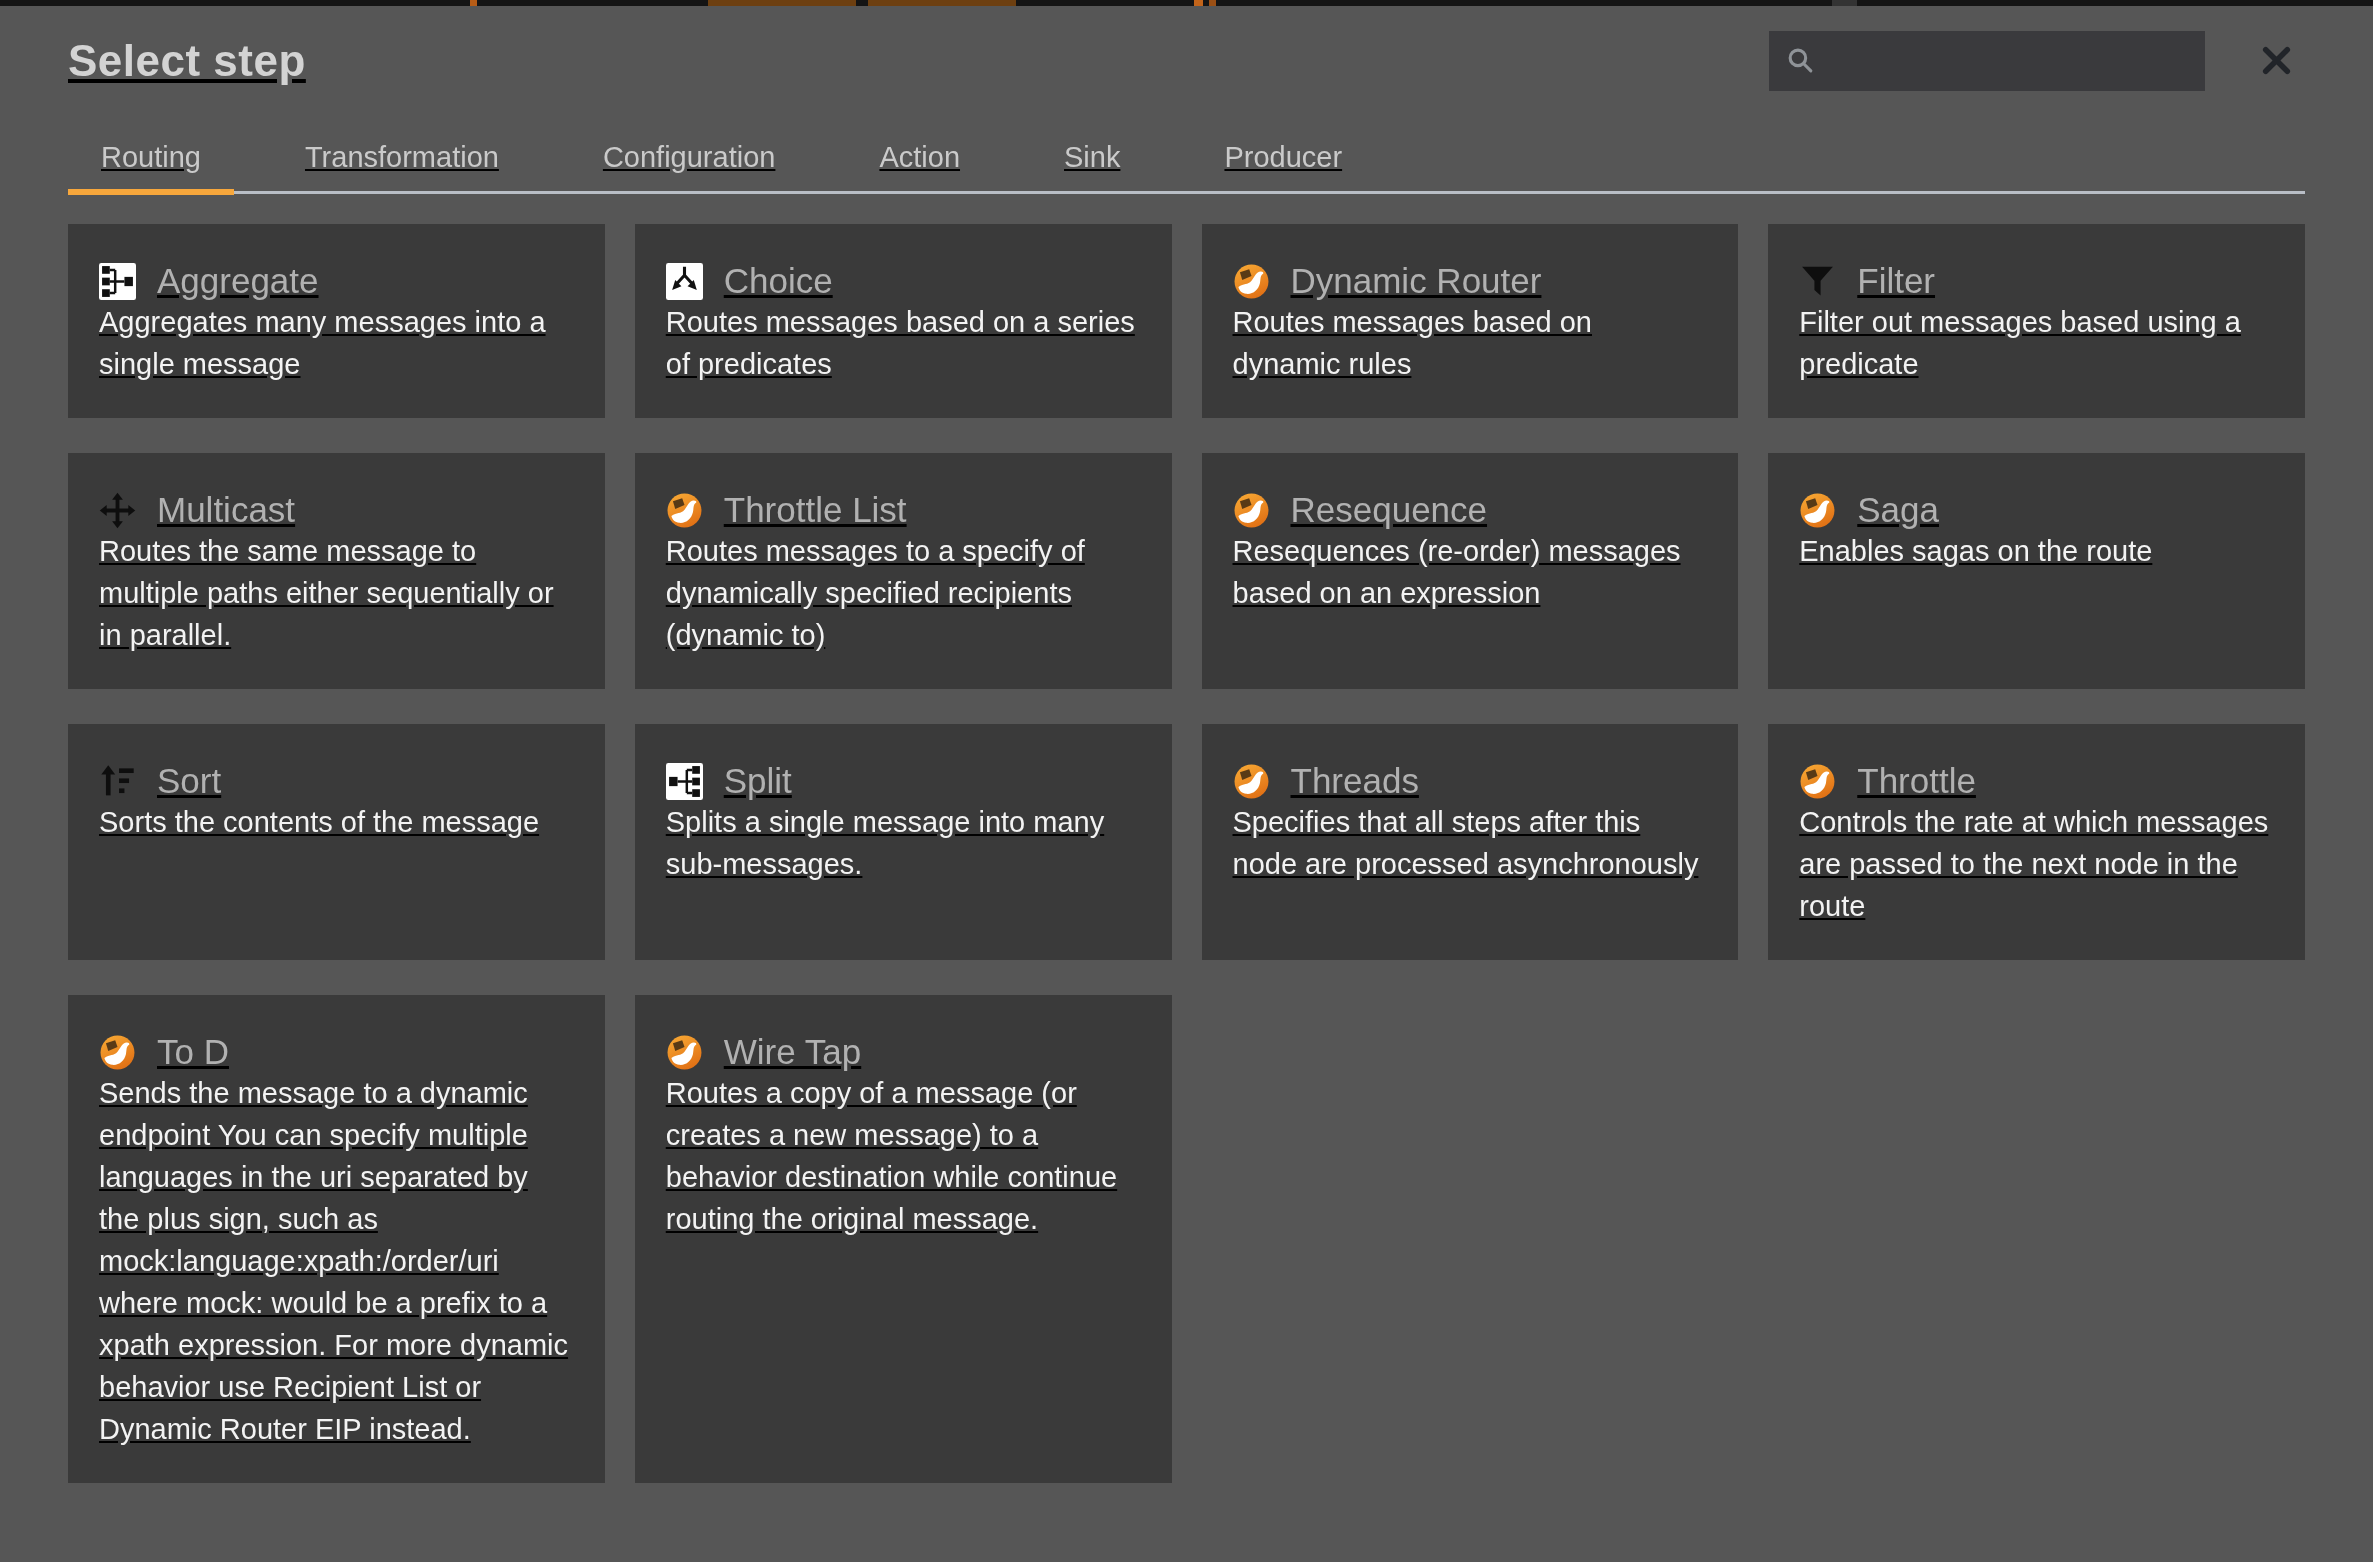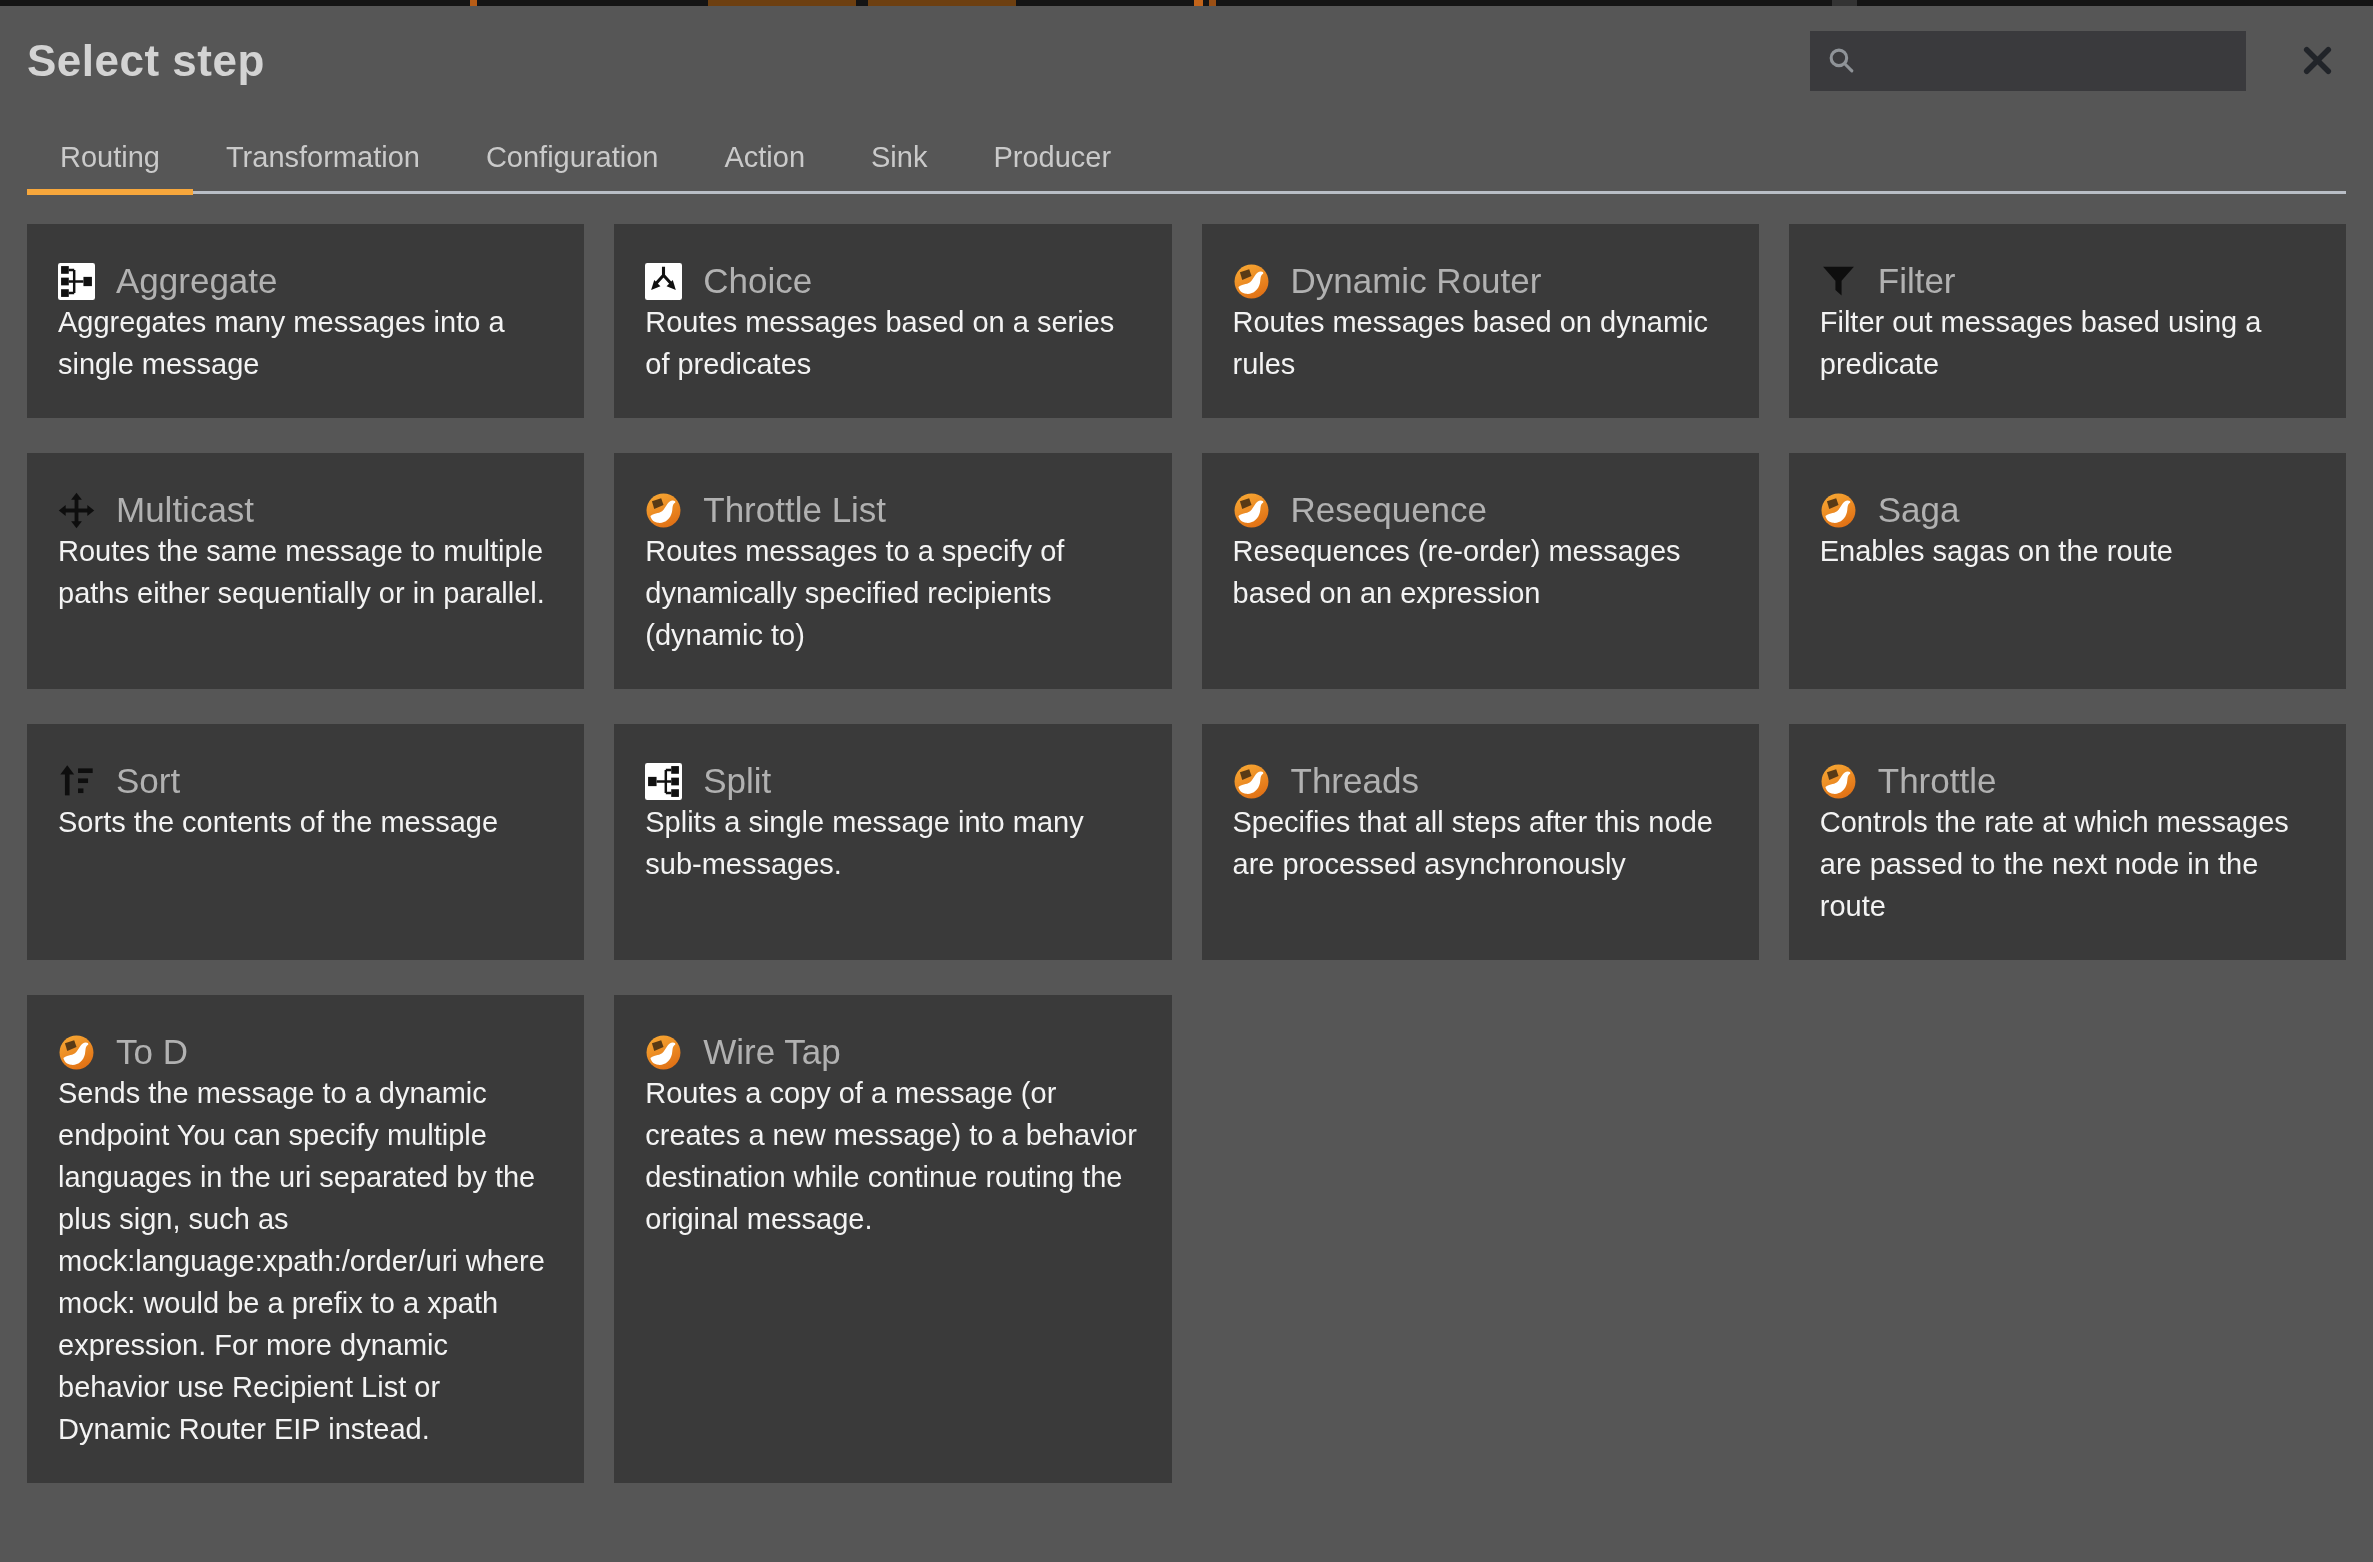--- a/index.html
+++ b/index.html
@@ -4,36 +4,36 @@
 <style>
   * { margin:0; padding:0; box-sizing:border-box; }
   html,body { width:2373px; height:1562px; overflow:hidden;
     font-family:"Liberation Sans","DejaVu Sans",sans-serif; background:#141414; }
 
   
   .backdrop-strip { position:absolute; top:0; left:0; width:2373px; height:5.8px; background:#141414; }
   .backdrop-strip .artifact { position:absolute; top:0; height:5.8px; }
 
   .modal { position:absolute; top:5.8px; left:0; width:2373px; height:1556px;
-    background:#565656; padding:0 27px; }
+    background:#565656; padding:0 68px;text-decoration:underline; }
 
   
   .header { display:flex; justify-content:space-between; align-items:center; padding-top:25px; }
   .dialog-title { font-size:44px; font-weight:600; color:#d3d3d3; letter-spacing:0.5px; }
   .header-controls { display:flex; align-items:center; }
   .search-box { width:436px; height:60px; background:#3a3a3d; display:flex; align-items:center; }
   .search-box svg { width:31px; height:31px; margin-left:15.4px; flex:none; }
   .search-box input { flex:1; height:100%; background:transparent; border:none; outline:none;
     color:#e0e0e0; font-size:27px; padding:0 13.5px; font-family:inherit; }
   .close-btn { width:42px; height:42px; margin-left:50px; margin-right:7.7px; background:transparent;
     border:none; cursor:pointer; display:flex; align-items:center; justify-content:center; }
   .close-btn svg { width:37px; height:37px; }
 
   
-  .tabs { position:relative; margin-top:41px; display:flex; }
+  .tabs { position:relative; margin-top:41px; display:flex;gap:38px; }
   .tabs::before { content:""; position:absolute; left:0; right:0; bottom:1.9px; height:2.9px; background:#b9bec6; }
   .tab { position:relative; padding:9.7px 33px 21px 33px; font-size:29px; color:#cacaca;
     cursor:pointer; white-space:nowrap; }
   .tab.active::after { content:""; position:absolute; left:0; right:0; bottom:0; height:6.8px; background:#f7a73c; }
 
   
   .grid { margin-top:29px; display:grid; grid-template-columns:repeat(4,1fr);
     column-gap:30px; row-gap:35px; }
   .card { background:#3a3a3a; padding:37px 31px 33px 31px; cursor:pointer; }
   .card-head { display:flex; align-items:center; }

